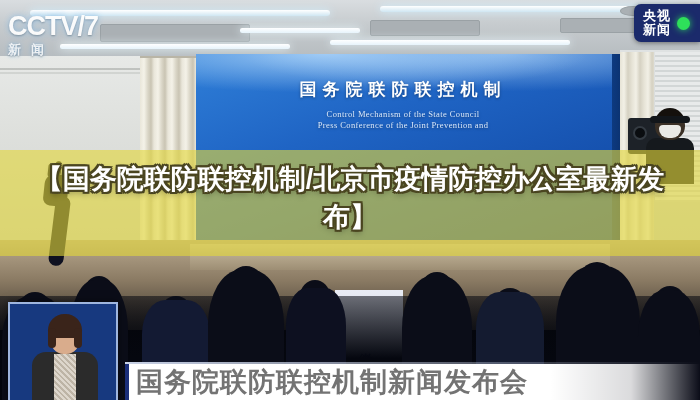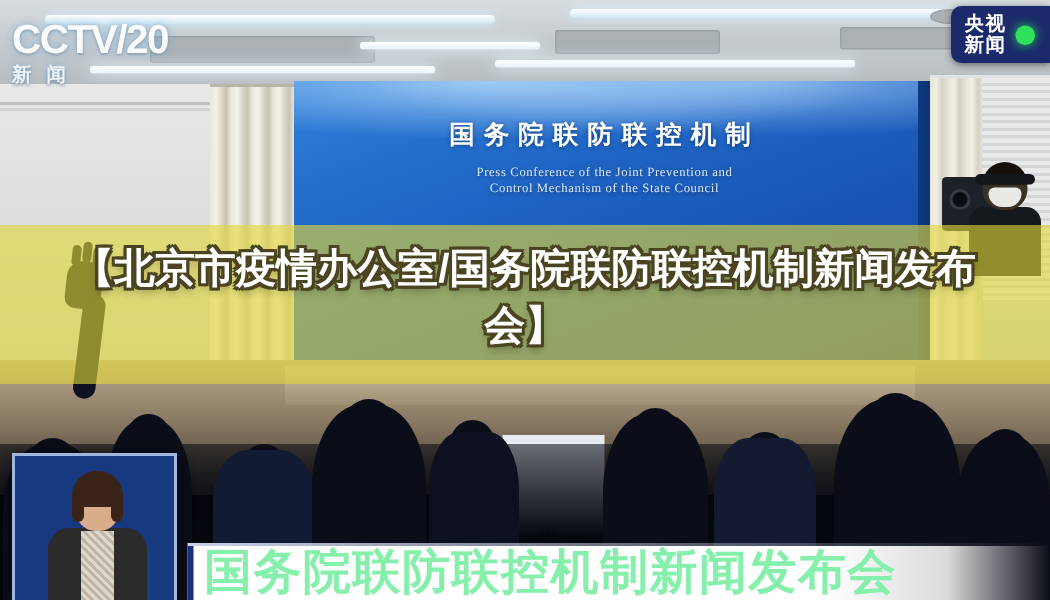--- a/index.html
+++ b/index.html
@@ -149,22 +149,22 @@
     border-radius:14px 14px 0 0; background:#2b2b2b; }
   .sl-shirt { position:absolute; left:44px; top:50px; width:22px; height:48px;
     background:repeating-linear-gradient(45deg,#ddd6cc 0 2px,#bdb4a6 2px 4px); }
 
   
   .l3 { position:absolute; left:125px; top:364px; width:575px; height:36px;
     background:linear-gradient(90deg,#ffffff 0%,#ffffff 74%,rgba(255,255,255,.85) 88%,rgba(255,255,255,0) 100%); }
   .l3-bar { position:absolute; left:125px; top:364px; width:4px; height:36px;
     background:#1b2f7a; }
   .l3-text { position:absolute; left:136px; top:366px; height:32px;
-    display:flex; align-items:center; color:#86efac; font-weight:bold;
-    font-size:32px; letter-spacing:1px; white-space:nowrap; }
+    display:flex; align-items:center; color:#737373; font-weight:bold;
+    font-size:27px; letter-spacing:1px; white-space:nowrap; }
 
   .l3-topline { position:absolute; left:125px; top:362px; width:575px; height:2px;
     background:linear-gradient(90deg,#c9d2e6,rgba(201,210,230,0)); }
 </style>
 </head>
 <body>
 
 <div id="stage">
 
   <div class="scene">
@@ -188,22 +188,22 @@
     <div class="curtain-top"></div>
     <div class="curtain"></div>
 
     <div class="backdrop"></div>
     <div class="backdrop-glow"></div>
     <div class="backdrop-edge"></div>
 
     <div class="bd-text">
       <div class="bd-l1">国务院联防联控机制</div>
       <div class="bd-en">
+        <div>Control Mechanism of the State Council</div>
         <div>Press Conference of the Joint Prevention and</div>
-        <div>Control Mechanism of the State Council</div>
       </div>
     </div>
 
     <div class="rightwall"></div>
     <div class="rw-curtain"></div>
     <div class="rw-blind"></div>
 
     <div class="cam-rig"></div>
     <div class="cam-lens"></div>
     <div class="operator-body"></div>
@@ -251,34 +251,34 @@
 
     <div class="arm"></div>
     <div class="hand">
       <div class="finger" style="left:2px;top:-10px;"></div>
       <div class="finger" style="left:9px;top:-13px;"></div>
       <div class="finger" style="left:16px;top:-10px;"></div>
     </div>
   </div>
 
   <div class="cctv">
-    <div class="cctv-main">CCTV/20</div>
+    <div class="cctv-main">CCTV/7</div>
     <div class="cctv-sub">新闻</div>
   </div>
 
   <div class="livebadge">
     <div class="lb-brand">
       <span>央视</span>
       <span>新闻</span>
     </div>
     <div class="lb-dot"></div>
   </div>
 
   <div class="yband"></div>
-  <div class="headline">【北京市疫情办公室/国务院联防联控机制新闻发布会】</div>
+  <div class="headline">【国务院联防联控机制/北京市疫情防控办公室最新发布】</div>
 
   <div class="slbox">
     <div class="sl-bg"></div>
     <div class="sl-body"></div>
     <div class="sl-shirt"></div>
     <div class="sl-head"></div>
     <div class="sl-hair"></div>
     <div class="sl-hair2"></div>
     <div class="sl-hair3"></div>
   </div>

